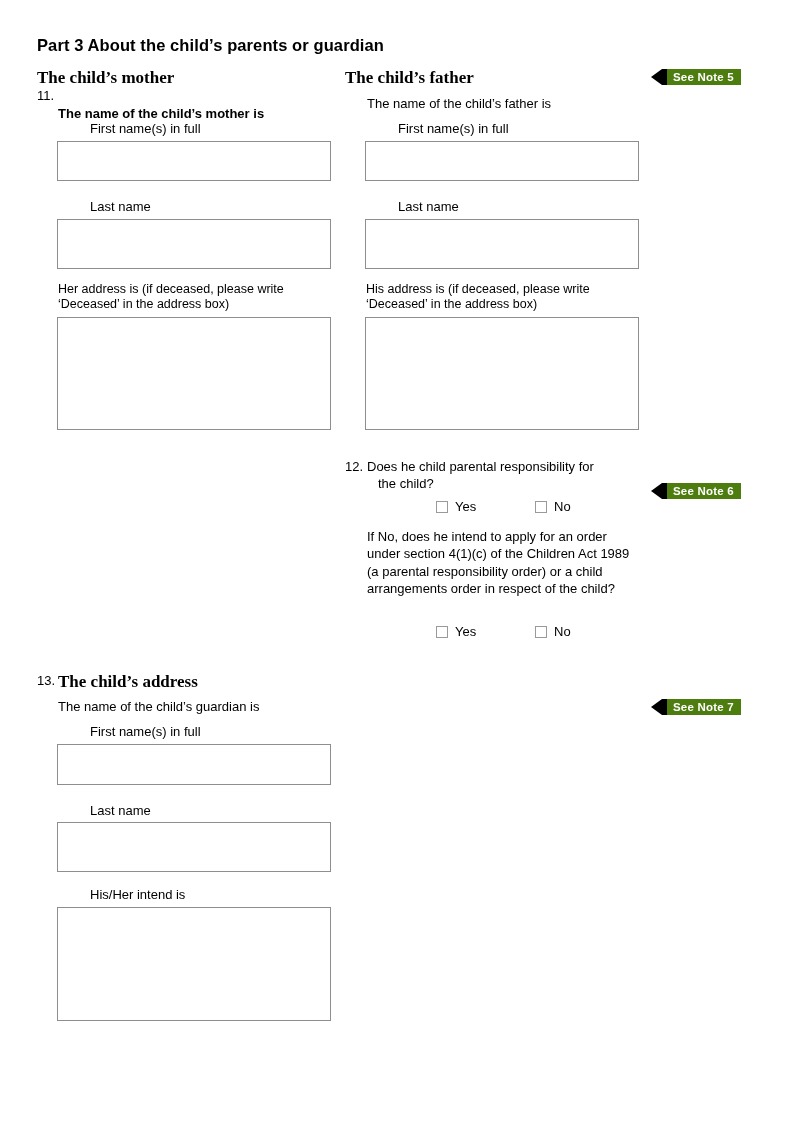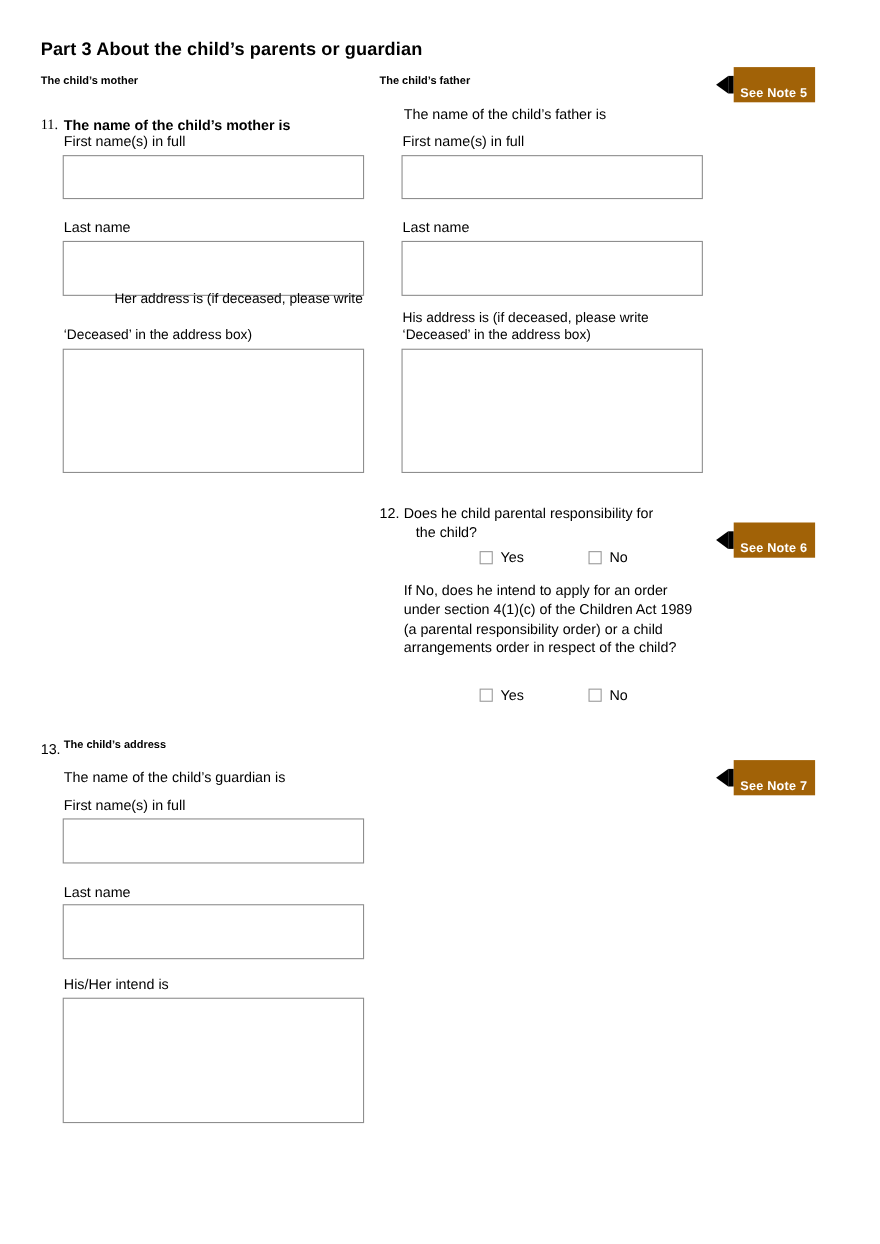--- a/index.html
+++ b/index.html
@@ -27,27 +27,29 @@
 
   .part-title {
     left: 37px;
     top: 36px;
     font-size: 16.5px;
     font-weight: bold;
     letter-spacing: 0.1px;
   }
 
   .col-heading {
-    font-size: 10px;
+    font-size: 17px;
     font-weight: bold;
+    font-family: Liberation Serif, serif;
   }
 
   .label {
     font-size: 13px;
     line-height: 15px;
+    margin-left: 32px;
   }
 
   .small-label {
     font-size: 12.5px;
     line-height: 15px;
   }
 
   .numbered {
     font-size: 13px;
     line-height: 17px;
@@ -71,26 +73,26 @@
     border-top: 8px solid transparent;
     border-bottom: 8px solid transparent;
     border-right: 11px solid #000000;
   }
   .note-bar {
     width: 5px;
     height: 16px;
     background: #000000;
   }
   .note-box {
-    background: #a16207;
+    background: #4d7c0f;
     color: #ffffff;
     font-size: 11.5px;
     font-weight: bold;
     line-height: 16px;
-    padding: 16px 7px 0 6px;
+    padding: 0 7px 0 6px;
     height: 16px;
     white-space: nowrap;
     letter-spacing: 0.2px;
   }
 
   .checkbox {
     display: inline-block;
     width: 12px;
     height: 12px;
     border: 1px solid #9a9a9a;
@@ -114,30 +116,30 @@
 </style>
 </head>
 <body>
 
 <div class="page">
 
   <div class="abs part-title">Part 3 About the child’s parents or guardian</div>
 
   <div class="abs col-heading" style="left:37px; top:68px;">The child’s mother</div>
 
-  <div class="abs numbered" style="left:37px; top:104px;font-family:Liberation Serif, serif;">11.</div>
+  <div class="abs numbered" style="left:37px; top:87px;">11.</div>
   <div class="abs numbered" style="left:58px; top:105px;font-weight:bold;">The name of the child’s mother is</div>
 
   <div class="abs label" style="left:58px; top:121px;">First name(s) in full</div>
   <div class="abs field-box" style="left:57px; top:141px; width:274px; height:40px;"></div>
 
   <div class="abs label" style="left:58px; top:199px;">Last name</div>
   <div class="abs field-box" style="left:57px; top:219px; width:274px; height:50px;"></div>
 
-  <div class="abs small-label" style="left:58px; top:264px;margin-left:46px;">Her address is (if deceased, please write</div>
+  <div class="abs small-label" style="left:58px; top:282px;">Her address is (if deceased, please write</div>
   <div class="abs small-label" style="left:58px; top:297px;">‘Deceased’ in the address box)</div>
   <div class="abs field-box" style="left:57px; top:317px; width:274px; height:113px;"></div>
 
   <div class="abs col-heading" style="left:345px; top:68px;">The child’s father</div>
 
   <div class="abs numbered" style="left:367px; top:95px;">The name of the child’s father is</div>
 
   <div class="abs label" style="left:366px; top:121px;">First name(s) in full</div>
   <div class="abs field-box" style="left:365px; top:141px; width:274px; height:40px;"></div>
 

